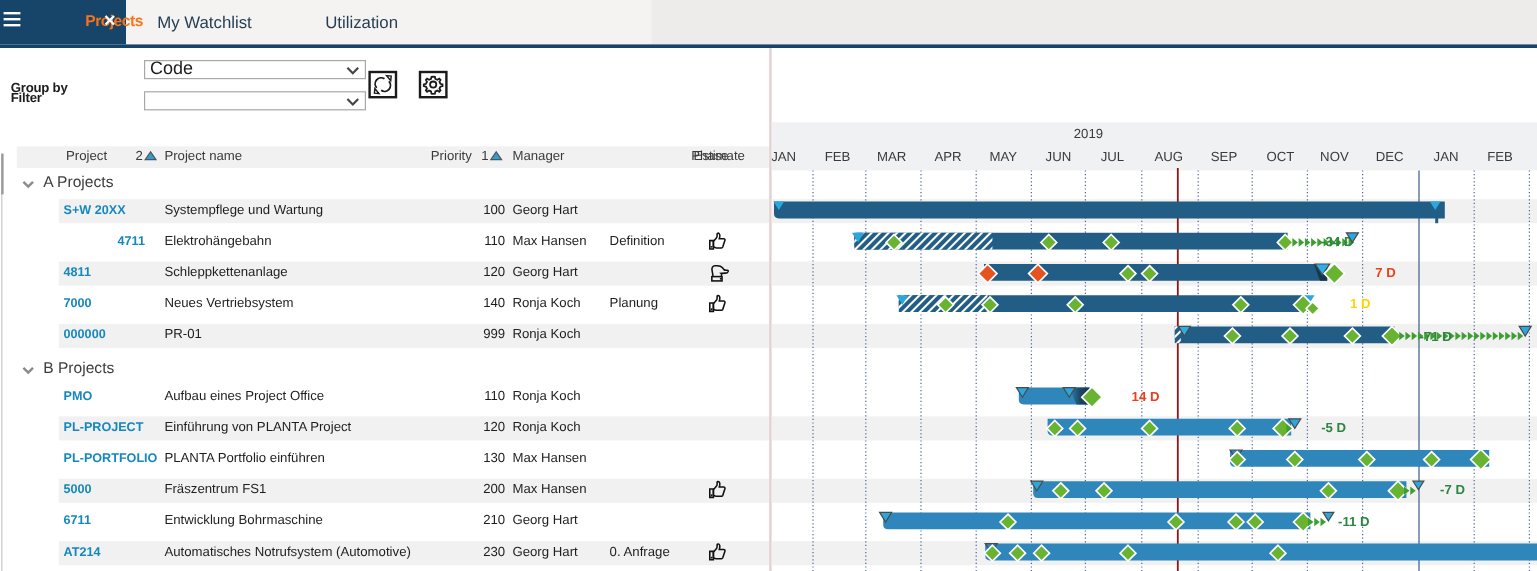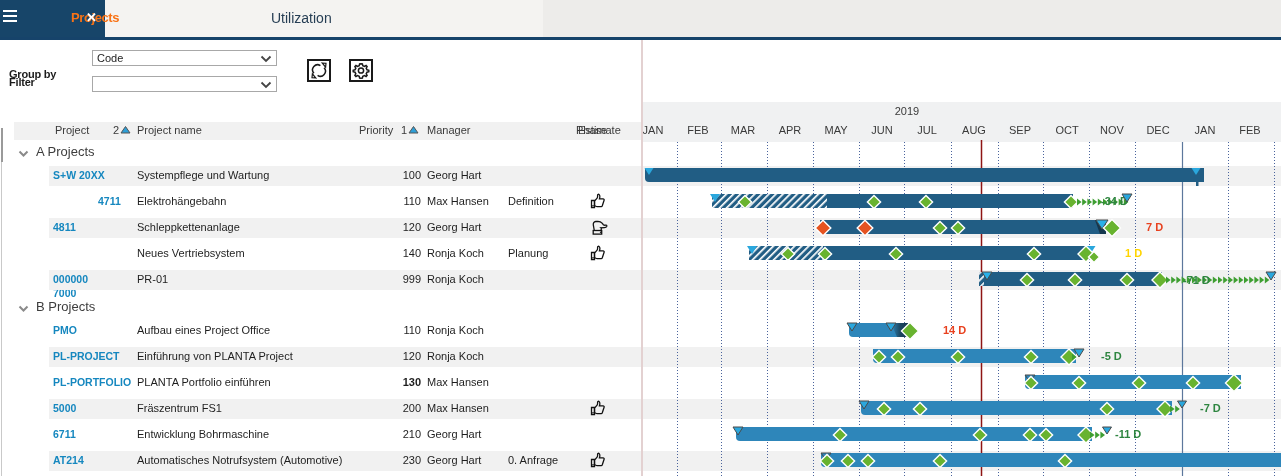--- a/index.html
+++ b/index.html
@@ -14,21 +14,21 @@
 #navline { position:absolute; left:0; top:37px; width:1281px; height:3px; background:#16436a; }
 #activetab { position:absolute; left:0; top:0; width:105px; height:37px; background:#174569; color:#fff; }
 #activetab .ttl { position:absolute; left:27px; top:11px; font-size:13px; line-height:13px; font-weight:bold; color:#f97316; letter-spacing:-0.4px;padding-left:44px; }
 #activetab .x { position:absolute; left:86px; top:11px; font-size:13px; line-height:13px; font-weight:bold; color:#fff; }
 .burger { position:absolute; left:3px; top:10px; width:14px; height:12px; }
 .burger div { position:absolute; left:0; width:14px; height:2.4px; background:#fff; }
 .tab { position:absolute; top:0; height:37px; line-height:37px; font-size:14px; color:#263e54; }
 
 
 .lbl { position:absolute; font-size:11px; font-weight:bold; color:#1c1c1c; letter-spacing:-0.2px; }
-.dd { position:absolute; left:92px; width:185px; height:16px; border:1px solid #a8a8a8; background:#fff; font-size:11px; color:#1c1c1c; line-height:14px; padding-left:4px; }
+.dd { position:absolute; left:120px; width:185px; height:16px; border:1px solid #a8a8a8; background:#fff; font-size:15px; color:#1c1c1c; line-height:14px; padding-left:4px; }
 .icbtn { position:absolute; width:24px; height:23px; border:2px solid #1a1a1a; background:#fff; }
 #btn-new { position:absolute; left:472px; top:59px; width:115px; height:23px; border:2px solid #111; background:#fff; font-size:11px; color:#111; }
 #btn-new span.txt { position:absolute; left:26px; top:4px; }
 
 
 #theader { position:absolute; left:14px; top:122px; width:627px; height:18px; background:#f1f1f1; }
 .hcell { position:absolute; top:125px; font-size:11px; line-height:11px; color:#3a3a3a; }
 .grouphdr { position:absolute; left:36px; font-size:13px; line-height:13px; color:#3d3d3d; }
 .gchev { position:absolute; left:18px; }
 .rowband { position:absolute; left:49px; width:592px; height:20px; background:#f1f1f1; }
@@ -54,20 +54,21 @@
   <div id="navline"></div>
   <div id="activetab">
     <div class="burger">
         <div style="top:0"></div>
         <div style="top:5px"></div>
         <div style="top:10px"></div>
       </div>
     <span class="ttl">Projects</span>
       <span class="x">✕</span>
   </div>
+  <div class="tab" style="left:131px;">My Watchlist</div>
   <div class="tab" style="left:271px;">Utilization</div>
 
   <div class="lbl" style="left:9px; top:68px;text-align:right;">Group by</div>
   <div class="lbl" style="left:9px; top:76px;">Filter</div>
   <div class="dd" style="top:50px;">Code<svg class="abs" style="right:4px; top:4px;" width="12" height="8">
         <path d="M1.5 1.5 L6 6 L10.5 1.5" fill="none" stroke="#444" stroke-width="1.8"></path>
       </svg></div>
   <div class="dd" style="top:76px;">
       <svg class="abs" style="right:4px; top:4px;" width="12" height="8">
         <path d="M1.5 1.5 L6 6 L10.5 1.5" fill="none" stroke="#444" stroke-width="1.8"></path>
@@ -139,21 +140,21 @@
   <div class="pname" style="top:222px;">Schleppkettenanlage</div>
   <div class="prio" style="top:222px;">120</div>
   <div class="mgr" style="top:222px;">Georg Hart</div>
   <div class="thumb" style="top:219px;"><svg width="18" height="17" viewBox="0 0 18 17">
         <g fill="none" stroke="#111" stroke-width="1.3">
           <rect x="3.2" y="11.5" width="8.5" height="3.6"></rect>
           <path d="M4.2 11 l-0.9-5.2 c-0.2-1.6 0.6-3.2 2.4-3.3 l2.2-0.1 c1.8 0 3.2 0.6 4.2 1.8 l1.3 1.5 c0.6 0.6 1.6 0.6 2.2 0.5 c0.8-0.2 1.4 0.3 1.2 1 c-0.3 0.8-1.2 1.4-2.4 1.4 l-3.5 0.2 c0.7 0.6 0.6 1.7-0.2 2.2"></path>
         </g>
         <circle cx="10.6" cy="13.3" r="0.8" fill="#111"></circle>
       </svg></div>
-  <div class="code" style="top:248px;margin-top:40px;">7000</div>
+  <div class="code" style="top:248px;">7000</div>
   <div class="pname" style="top:248px;">Neues Vertriebsystem</div>
   <div class="prio" style="top:248px;">140</div>
   <div class="mgr" style="top:248px;">Ronja Koch</div>
   <div class="phase" style="top:248px;">Planung</div>
   <div class="thumb" style="top:245px;"><svg width="17" height="17" viewBox="0 0 17 17">
         <g fill="none" stroke="#111" stroke-width="1.3">
           <path d="M1.5 7.5 h3 v7 h-3 z"></path>
           <path d="M4.5 8.2 l2.6-3.1 c0.5-0.6 0.5-1 0.5-1.8 l0-1.4 c0-0.6 1-0.9 1.6-0.3 c0.6 0.6 0.8 1.8 0.6 2.7 l-0.4 1.6 3.7 0 c0.8 0 1.3 0.7 1 1.4 l-1.8 5.5 c-0.2 0.5-0.6 0.8-1.1 0.8 l-4.2 0 c-0.9 0-1.6-0.3-2.5-1z"></path>
         </g>
         <circle cx="3" cy="12.7" r="0.8" fill="#111"></circle>
@@ -167,21 +168,21 @@
   <div class="pname" style="top:325px;">Aufbau eines Project Office</div>
   <div class="prio" style="top:325px;">110</div>
   <div class="mgr" style="top:325px;">Ronja Koch</div>
   <div class="rowband" style="top:347px;"></div>
   <div class="code" style="top:351px;">PL-PROJECT</div>
   <div class="pname" style="top:351px;">Einführung von PLANTA Project</div>
   <div class="prio" style="top:351px;">120</div>
   <div class="mgr" style="top:351px;">Ronja Koch</div>
   <div class="code" style="top:377px;">PL-PORTFOLIO</div>
   <div class="pname" style="top:377px;">PLANTA Portfolio einführen</div>
-  <div class="prio" style="top:377px;font-weight:bold;">130</div>
+  <div class="prio" style="top:377px;">130</div>
   <div class="mgr" style="top:377px;">Max Hansen</div>
   <div class="rowband" style="top:399px;"></div>
   <div class="code" style="top:403px;">5000</div>
   <div class="pname" style="top:403px;">Fräszentrum FS1</div>
   <div class="prio" style="top:403px;">200</div>
   <div class="mgr" style="top:403px;">Max Hansen</div>
   <div class="thumb" style="top:400px;"><svg width="17" height="17" viewBox="0 0 17 17">
         <g fill="none" stroke="#111" stroke-width="1.3">
           <path d="M1.5 7.5 h3 v7 h-3 z"></path>
           <path d="M4.5 8.2 l2.6-3.1 c0.5-0.6 0.5-1 0.5-1.8 l0-1.4 c0-0.6 1-0.9 1.6-0.3 c0.6 0.6 0.8 1.8 0.6 2.7 l-0.4 1.6 3.7 0 c0.8 0 1.3 0.7 1 1.4 l-1.8 5.5 c-0.2 0.5-0.6 0.8-1.1 0.8 l-4.2 0 c-0.9 0-1.6-0.3-2.5-1z"></path>

